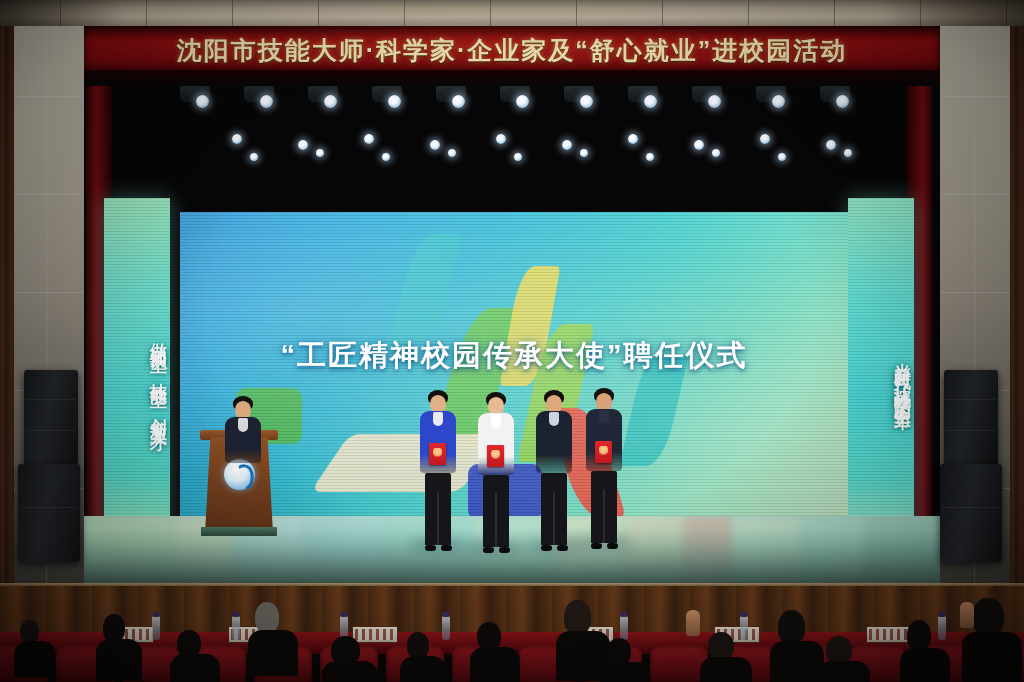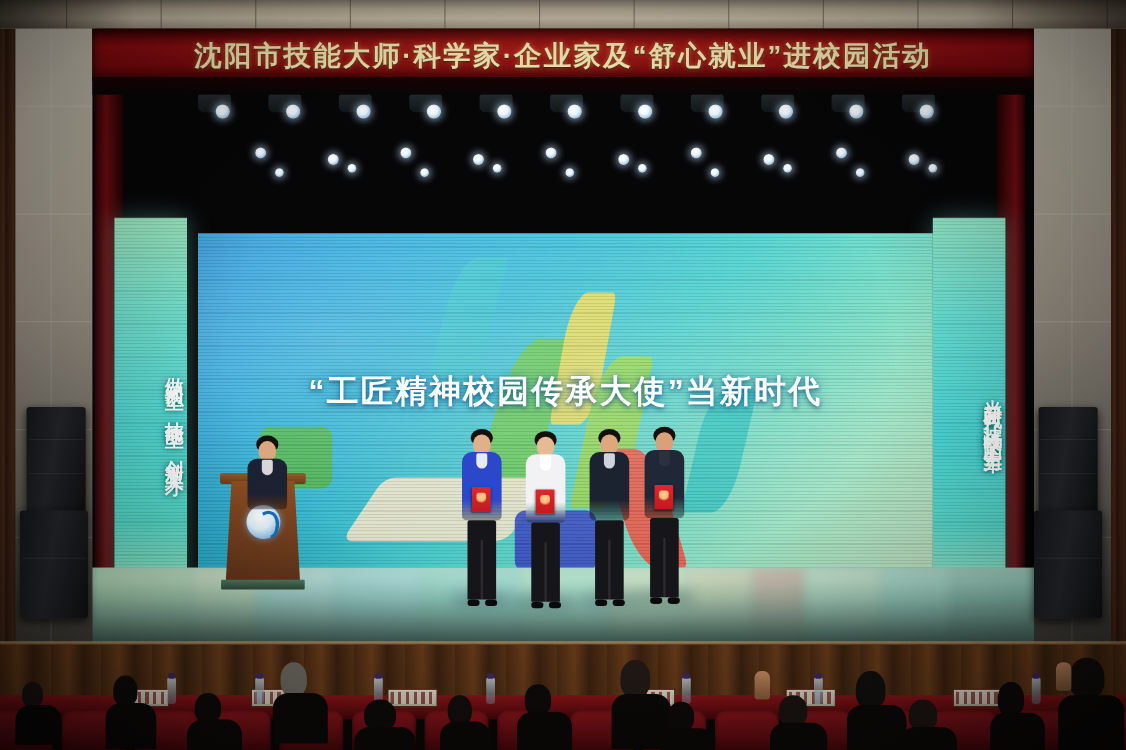--- a/index.html
+++ b/index.html
@@ -385,21 +385,21 @@
         <div class="shape" style="left: 330px; top: 54px; width: 40px; height: 120px; background: rgb(230, 220, 84); border-radius: 36% 8%; transform: skewX(-10deg);"></div>
         <div class="shape" style="left: 352px; top: 112px; width: 48px; height: 138px; background: rgb(143, 216, 75); border-radius: 40% 8%; transform: skewX(-12deg);"></div>
         <div class="shape" style="left: 452px; top: 142px; width: 44px; height: 112px; background: rgb(37, 198, 192); border-radius: 38% 8%; transform: skewX(-13deg);"></div>
         <div class="shape" style="left: 384px; top: 196px; width: 46px; height: 108px; background: rgb(239, 76, 58); border-radius: 8% 40%; transform: skewX(16deg);"></div>
         <div class="shape" style="left: 150px; top: 222px; width: 150px; height: 58px; background: rgb(243, 236, 207); border-radius: 10px; transform: skewX(-34deg);"></div>
         <div class="shape" style="left: 288px; top: 252px; width: 74px; height: 56px; background: rgb(45, 68, 196); border-radius: 10px; transform: skewX(0deg);"></div>
         <div class="shape" style="left: 56px; top: 176px; width: 66px; height: 56px; background: rgb(70, 184, 74); border-radius: 10px; transform: skewX(0deg);"></div>
       </div>
     <div class="led-wash"></div>
     <div class="scanlines"></div>
-    <div class="led-main-title">“工匠精神校园传承大使”当新时代</div>
+    <div class="led-main-title">“工匠精神校园传承大使”聘任仪式</div>
   </div>
 
   <div class="stage-floor">
     <div id="floor-reflections">
         <div class="floor-refl" style="left: 0px; width: 90px; background: linear-gradient(rgb(207, 231, 168) 0%, rgba(255, 255, 255, 0) 92%);"></div>
         <div class="floor-refl" style="left: 90px; width: 60px; background: linear-gradient(rgb(240, 233, 184) 0%, rgba(255, 255, 255, 0) 92%);"></div>
         <div class="floor-refl" style="left: 150px; width: 70px; background: linear-gradient(rgb(191, 224, 232) 0%, rgba(255, 255, 255, 0) 92%);"></div>
         <div class="floor-refl" style="left: 220px; width: 80px; background: linear-gradient(rgb(159, 214, 226) 0%, rgba(255, 255, 255, 0) 92%);"></div>
         <div class="floor-refl" style="left: 300px; width: 90px; background: linear-gradient(rgb(143, 213, 204) 0%, rgba(255, 255, 255, 0) 92%);"></div>
         <div class="floor-refl" style="left: 390px; width: 80px; background: linear-gradient(rgb(182, 228, 198) 0%, rgba(255, 255, 255, 0) 92%);"></div>

